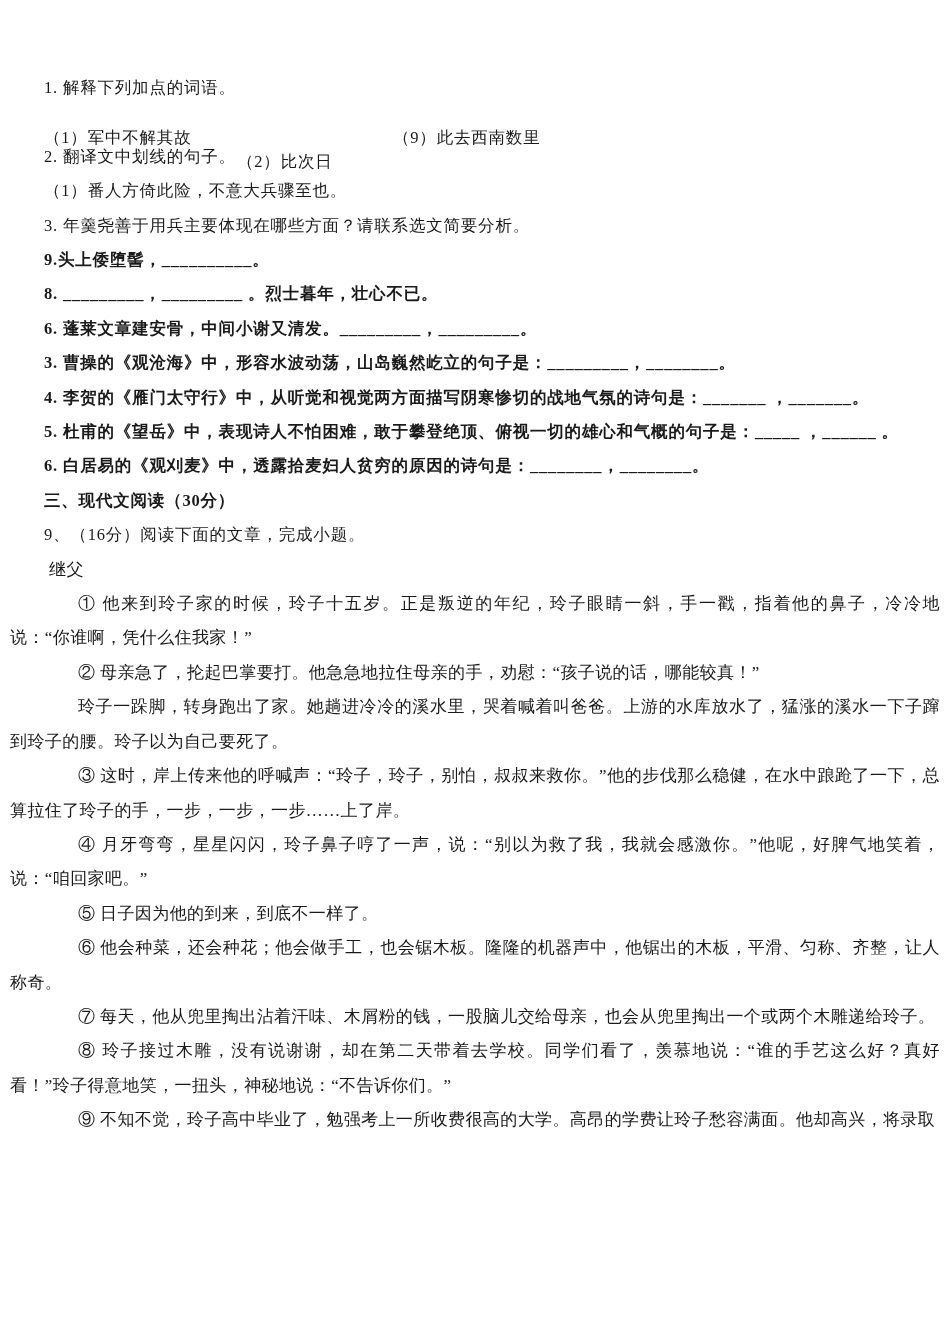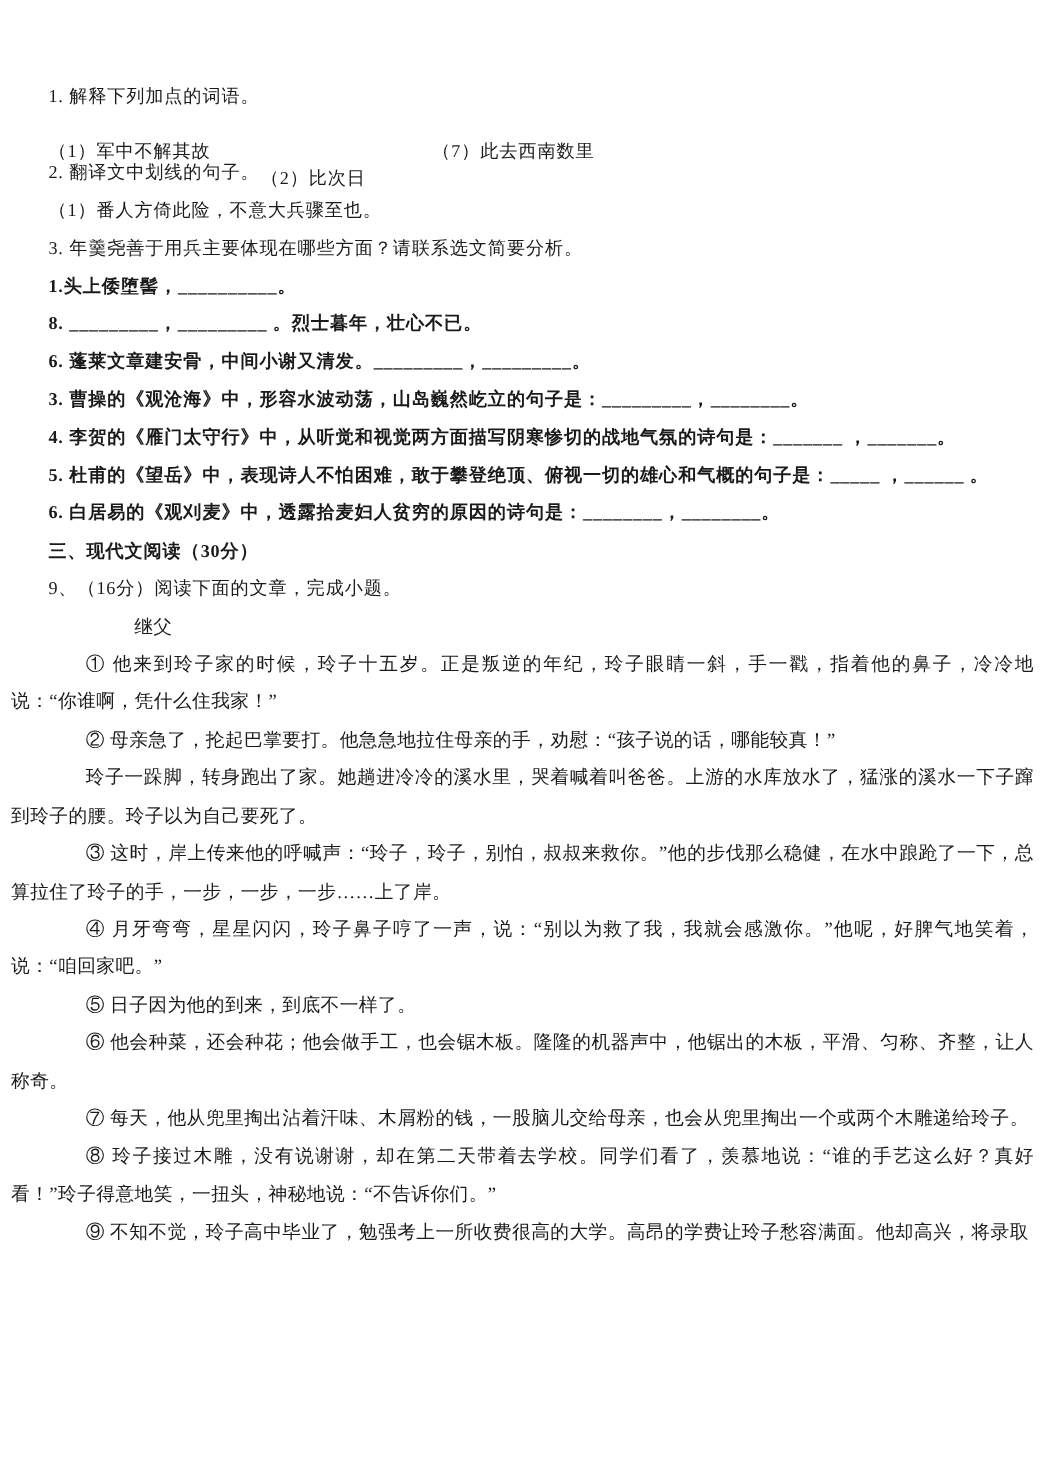--- a/index.html
+++ b/index.html
@@ -31,44 +31,44 @@
     letter-spacing:0.4px;
   }
   .story p {
     line-height:34.4px;
     text-align:justify;
     text-indent:68px;
   }
   .story-title {
     font-size:17px;
     line-height:34.4px;
-    margin-left:112px;
+    margin-left:39px;
     letter-spacing:0.4px;
   }
   .blank-text { white-space:nowrap; }
 </style>
 </head>
 <body style="background: rgb(255, 255, 255); color: rgb(26, 26, 26);">
 
 <div class="page">
 
   <div class="q-block">
     <div class="line">1. 解释下列加点的词语。</div>
     <div class="line sub-line">
       <span class="sub-item pos-0">（1）军中不解其故</span>
       <span class="sub-item pos-1">（2）比次日</span>
-      <span class="sub-item pos-2">（7）此去西南数里</span>
+      <span class="sub-item pos-2">（9）此去西南数里</span>
     </div>
     <div class="line">2. 翻译文中划线的句子。</div>
     <div class="line">（1）番人方倚此险，不意大兵骤至也。</div>
     <div class="line">3. 年羹尧善于用兵主要体现在哪些方面？请联系选文简要分析。</div>
   </div>
 
   <div class="q-block">
-    <div class="line bold blank-text">1.头上倭堕髻，__________。</div>
+    <div class="line bold blank-text">9.头上倭堕髻，__________。</div>
     <div class="line bold blank-text">8. _________，_________ 。烈士暮年，壮心不已。</div>
     <div class="line bold blank-text">6. 蓬莱文章建安骨，中间小谢又清发。_________，_________。</div>
     <div class="line bold blank-text">3. 曹操的《观沧海》中，形容水波动荡，山岛巍然屹立的句子是：_________，________。</div>
     <div class="line bold blank-text">4. 李贺的《雁门太守行》中，从听觉和视觉两方面描写阴寒惨切的战地气氛的诗句是：_______ ，_______。</div>
     <div class="line bold blank-text">5. 杜甫的《望岳》中，表现诗人不怕困难，敢于攀登绝顶、俯视一切的雄心和气概的句子是：_____ ，______ 。</div>
     <div class="line bold blank-text">6. 白居易的《观刈麦》中，透露拾麦妇人贫穷的原因的诗句是：________，________。</div>
   </div>
 
   <div class="q-block">
     <div class="line bold">三、现代文阅读（30分）</div>

